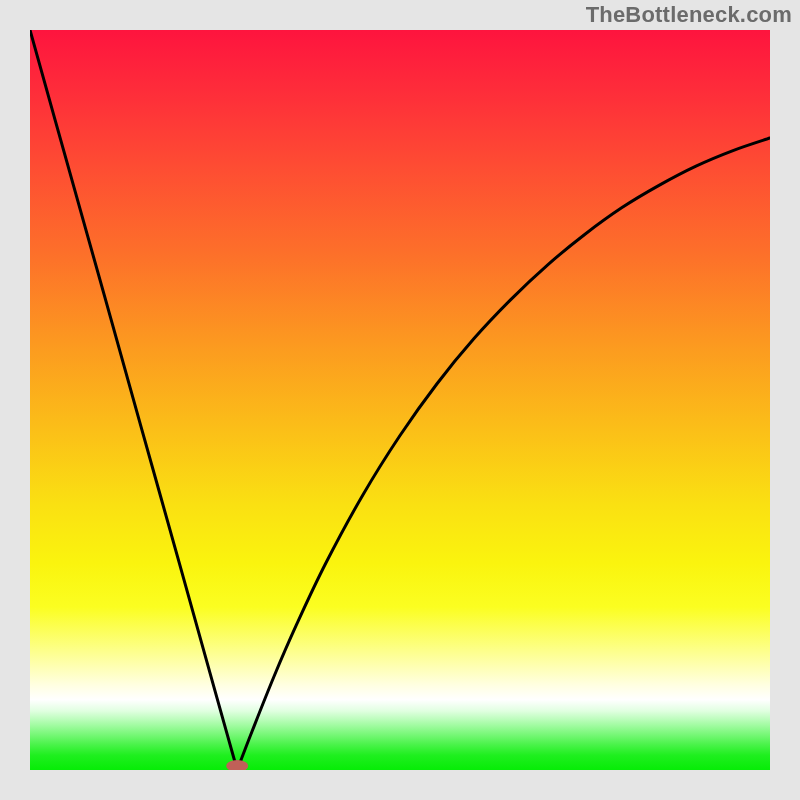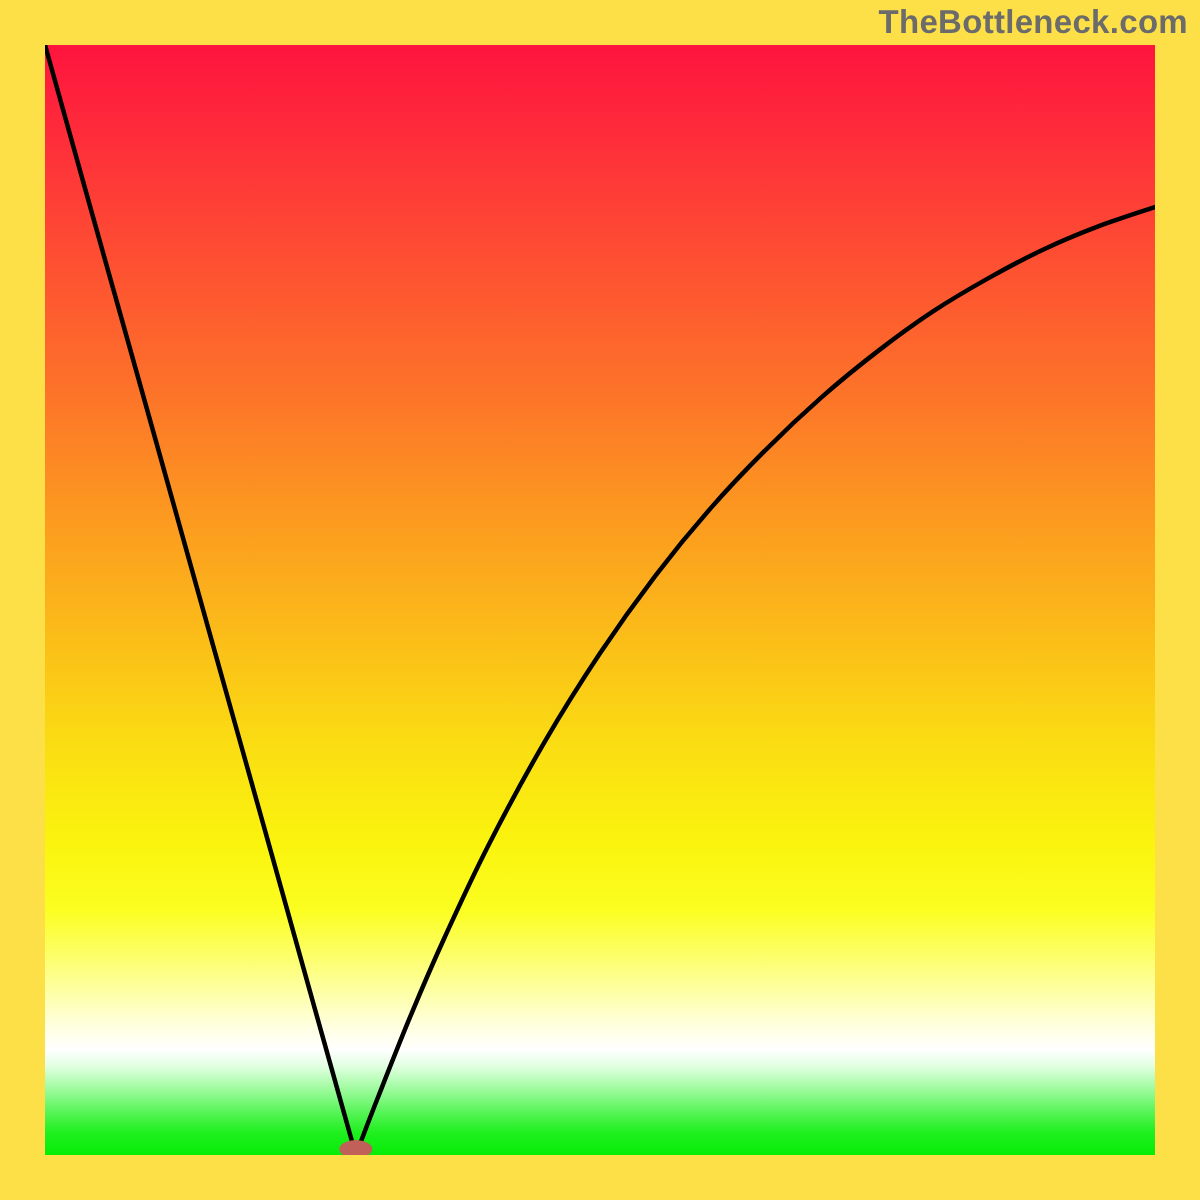--- a/index.html
+++ b/index.html
@@ -1,21 +1,21 @@
 <!DOCTYPE html>
 <html><head>
 <meta charset="utf-8">
 <style>
   * { margin: 0; padding: 0; box-sizing: border-box; }
   html, body { width: 800px; height: 800px; overflow: hidden; background: #000; }
   .canvas {
     position: relative;
     width: 800px;
     height: 800px;
-    background: #fde047;
+    background: #e5e5e5;
   }
   .watermark {
     position: absolute;
     top: 2px;
     right: 8px;
     font-family: Arial, Helvetica, sans-serif;
     font-size: 22px;
     font-weight: bold;
     color: #6b6b6b;
     z-index: 10;

